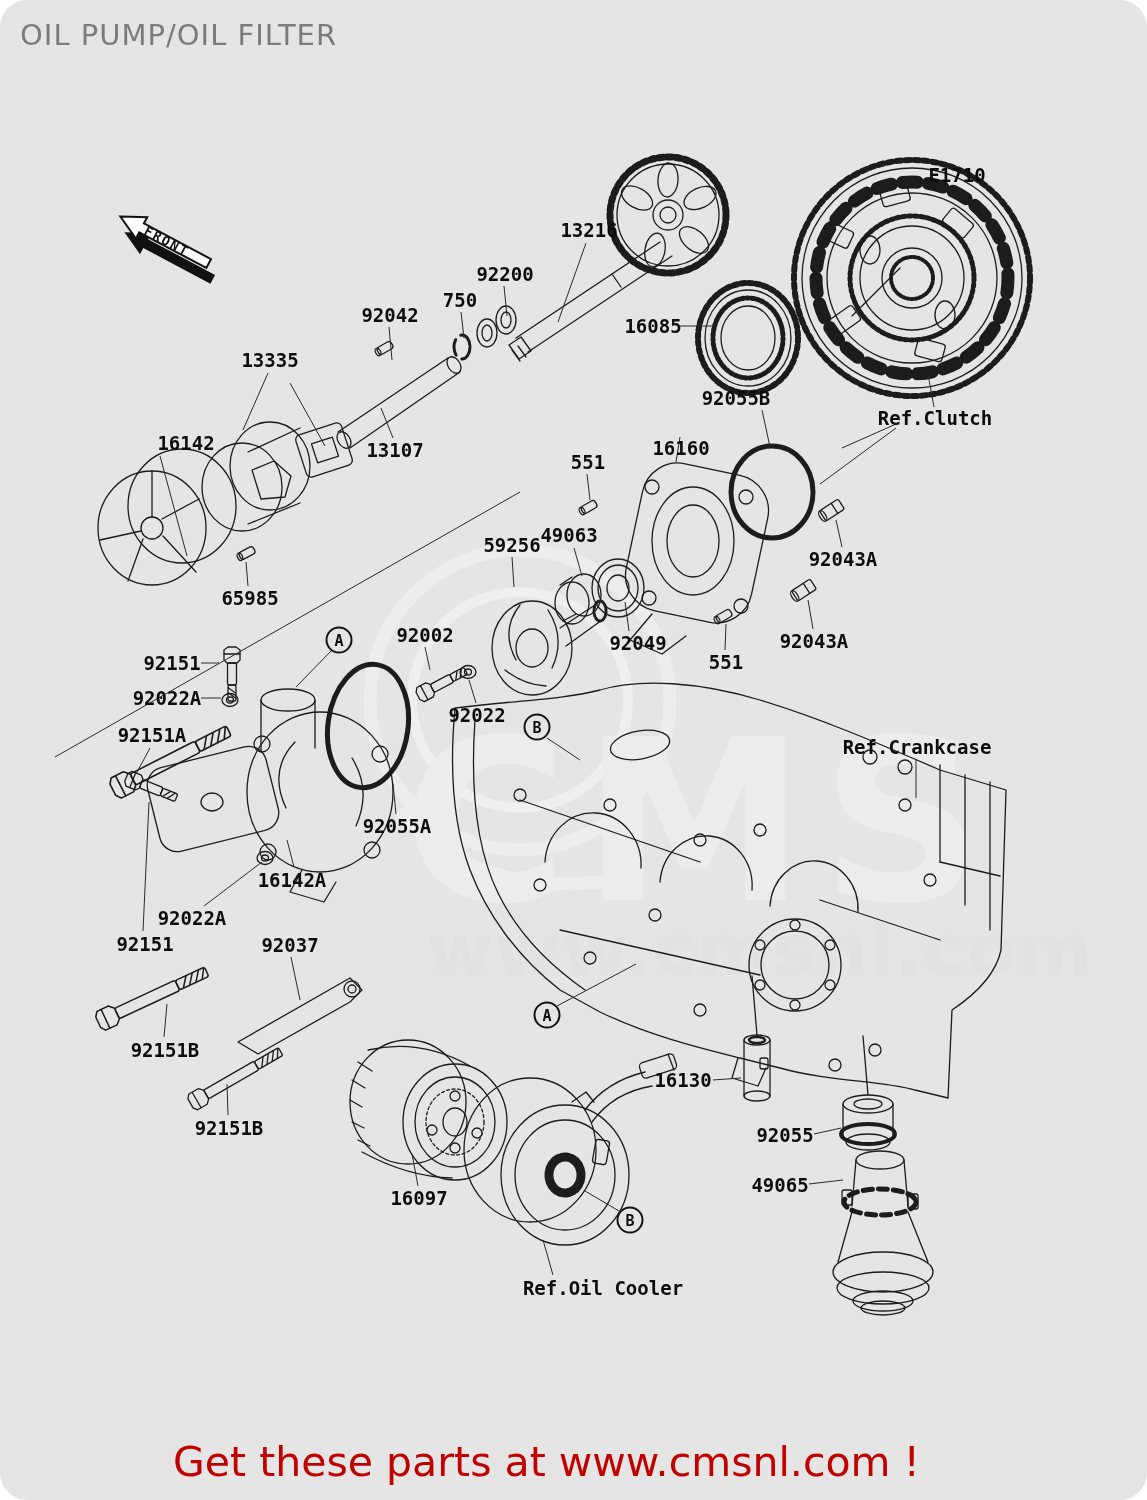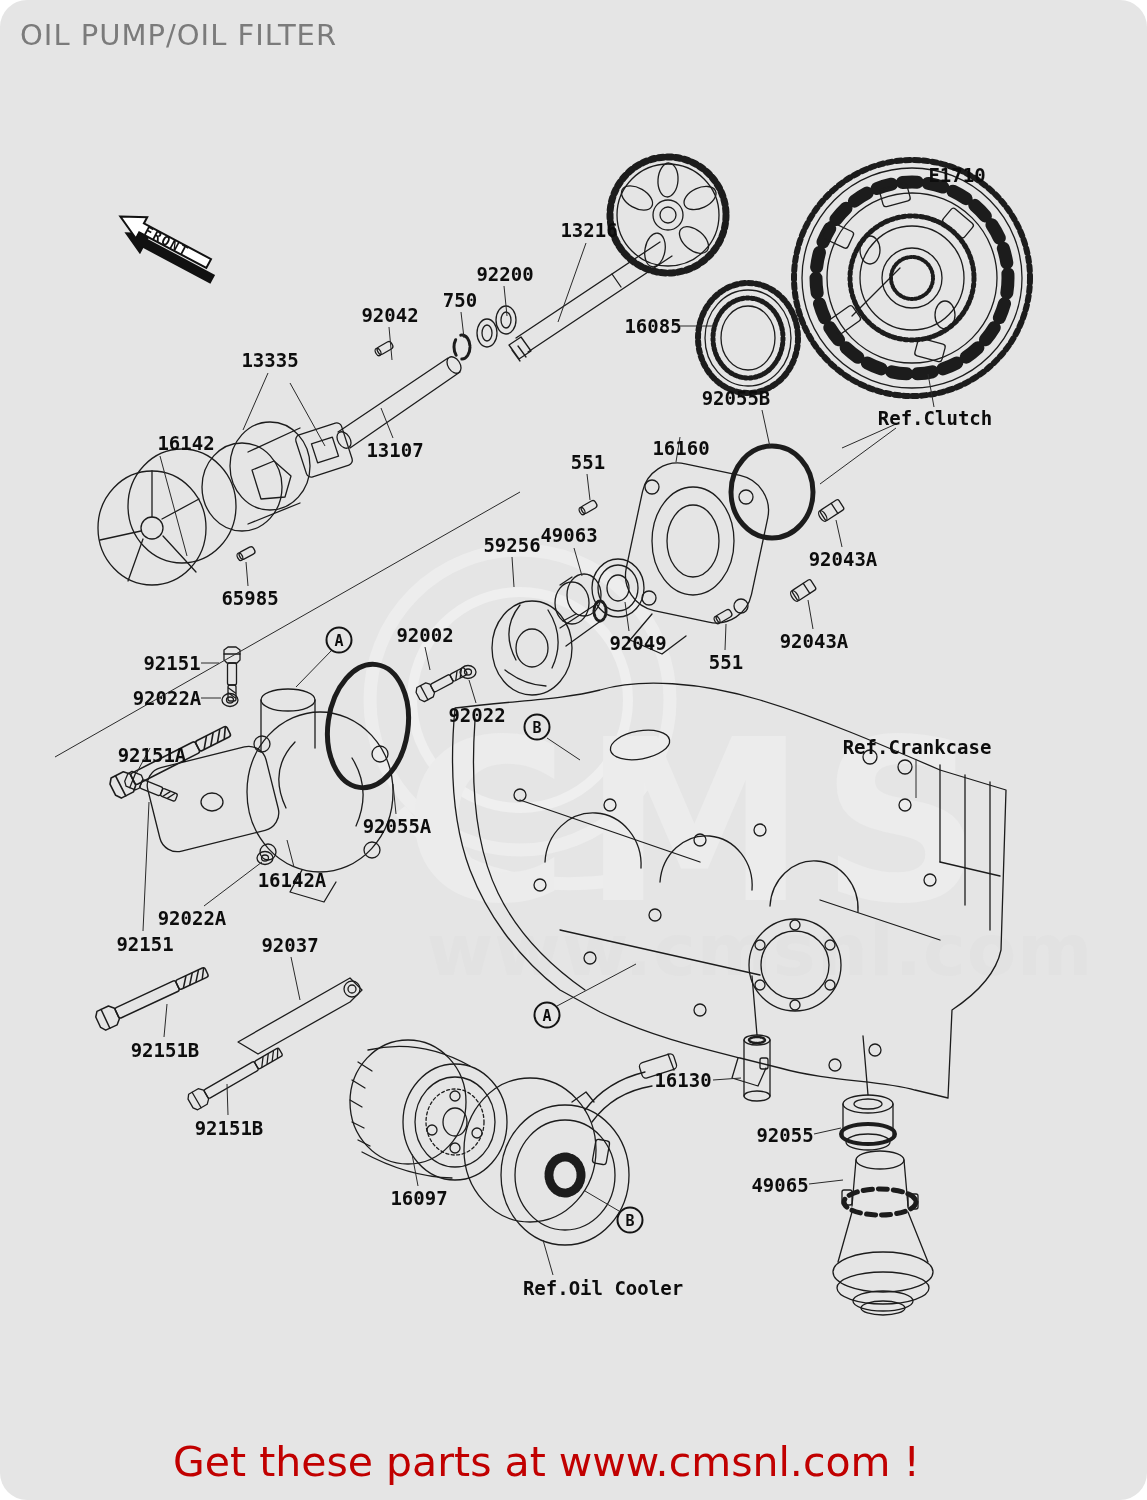--- a/index.html
+++ b/index.html
@@ -359,21 +359,21 @@
       <div class="plabel" style="left: 569px; top: 535px;">49063</div>
       <div class="plabel" style="left: 512px; top: 545px;">59256</div>
       <div class="plabel" style="left: 843px; top: 559px;">92043A</div>
       <div class="plabel" style="left: 250px; top: 598px;">65985</div>
       <div class="plabel" style="left: 425px; top: 635px;">92002</div>
       <div class="plabel" style="left: 630px; top: 643px; margin-left: 8px;">92049</div>
       <div class="plabel" style="left: 726px; top: 662px;">551</div>
       <div class="plabel" style="left: 814px; top: 641px;">92043A</div>
       <div class="plabel" style="left: 172px; top: 663px;">92151</div>
       <div class="plabel" style="left: 167px; top: 698px;">92022A</div>
-      <div class="plabel" style="left: 152px; top: 735px; margin-top: 20px;">92151A</div>
+      <div class="plabel" style="left: 152px; top: 735px;">92151A</div>
       <div class="plabel" style="left: 477px; top: 715px;">92022</div>
       <div class="plabel" style="left: 917px; top: 747px;">Ref.Crankcase</div>
       <div class="plabel" style="left: 397px; top: 826px;">92055A</div>
       <div class="plabel" style="left: 292px; top: 880px;">16142A</div>
       <div class="plabel" style="left: 192px; top: 918px;">92022A</div>
       <div class="plabel" style="left: 145px; top: 944px;">92151</div>
       <div class="plabel" style="left: 290px; top: 945px;">92037</div>
       <div class="plabel" style="left: 165px; top: 1050px;">92151B</div>
       <div class="plabel" style="left: 229px; top: 1128px;">92151B</div>
       <div class="plabel" style="left: 683px; top: 1080px;">16130</div>

